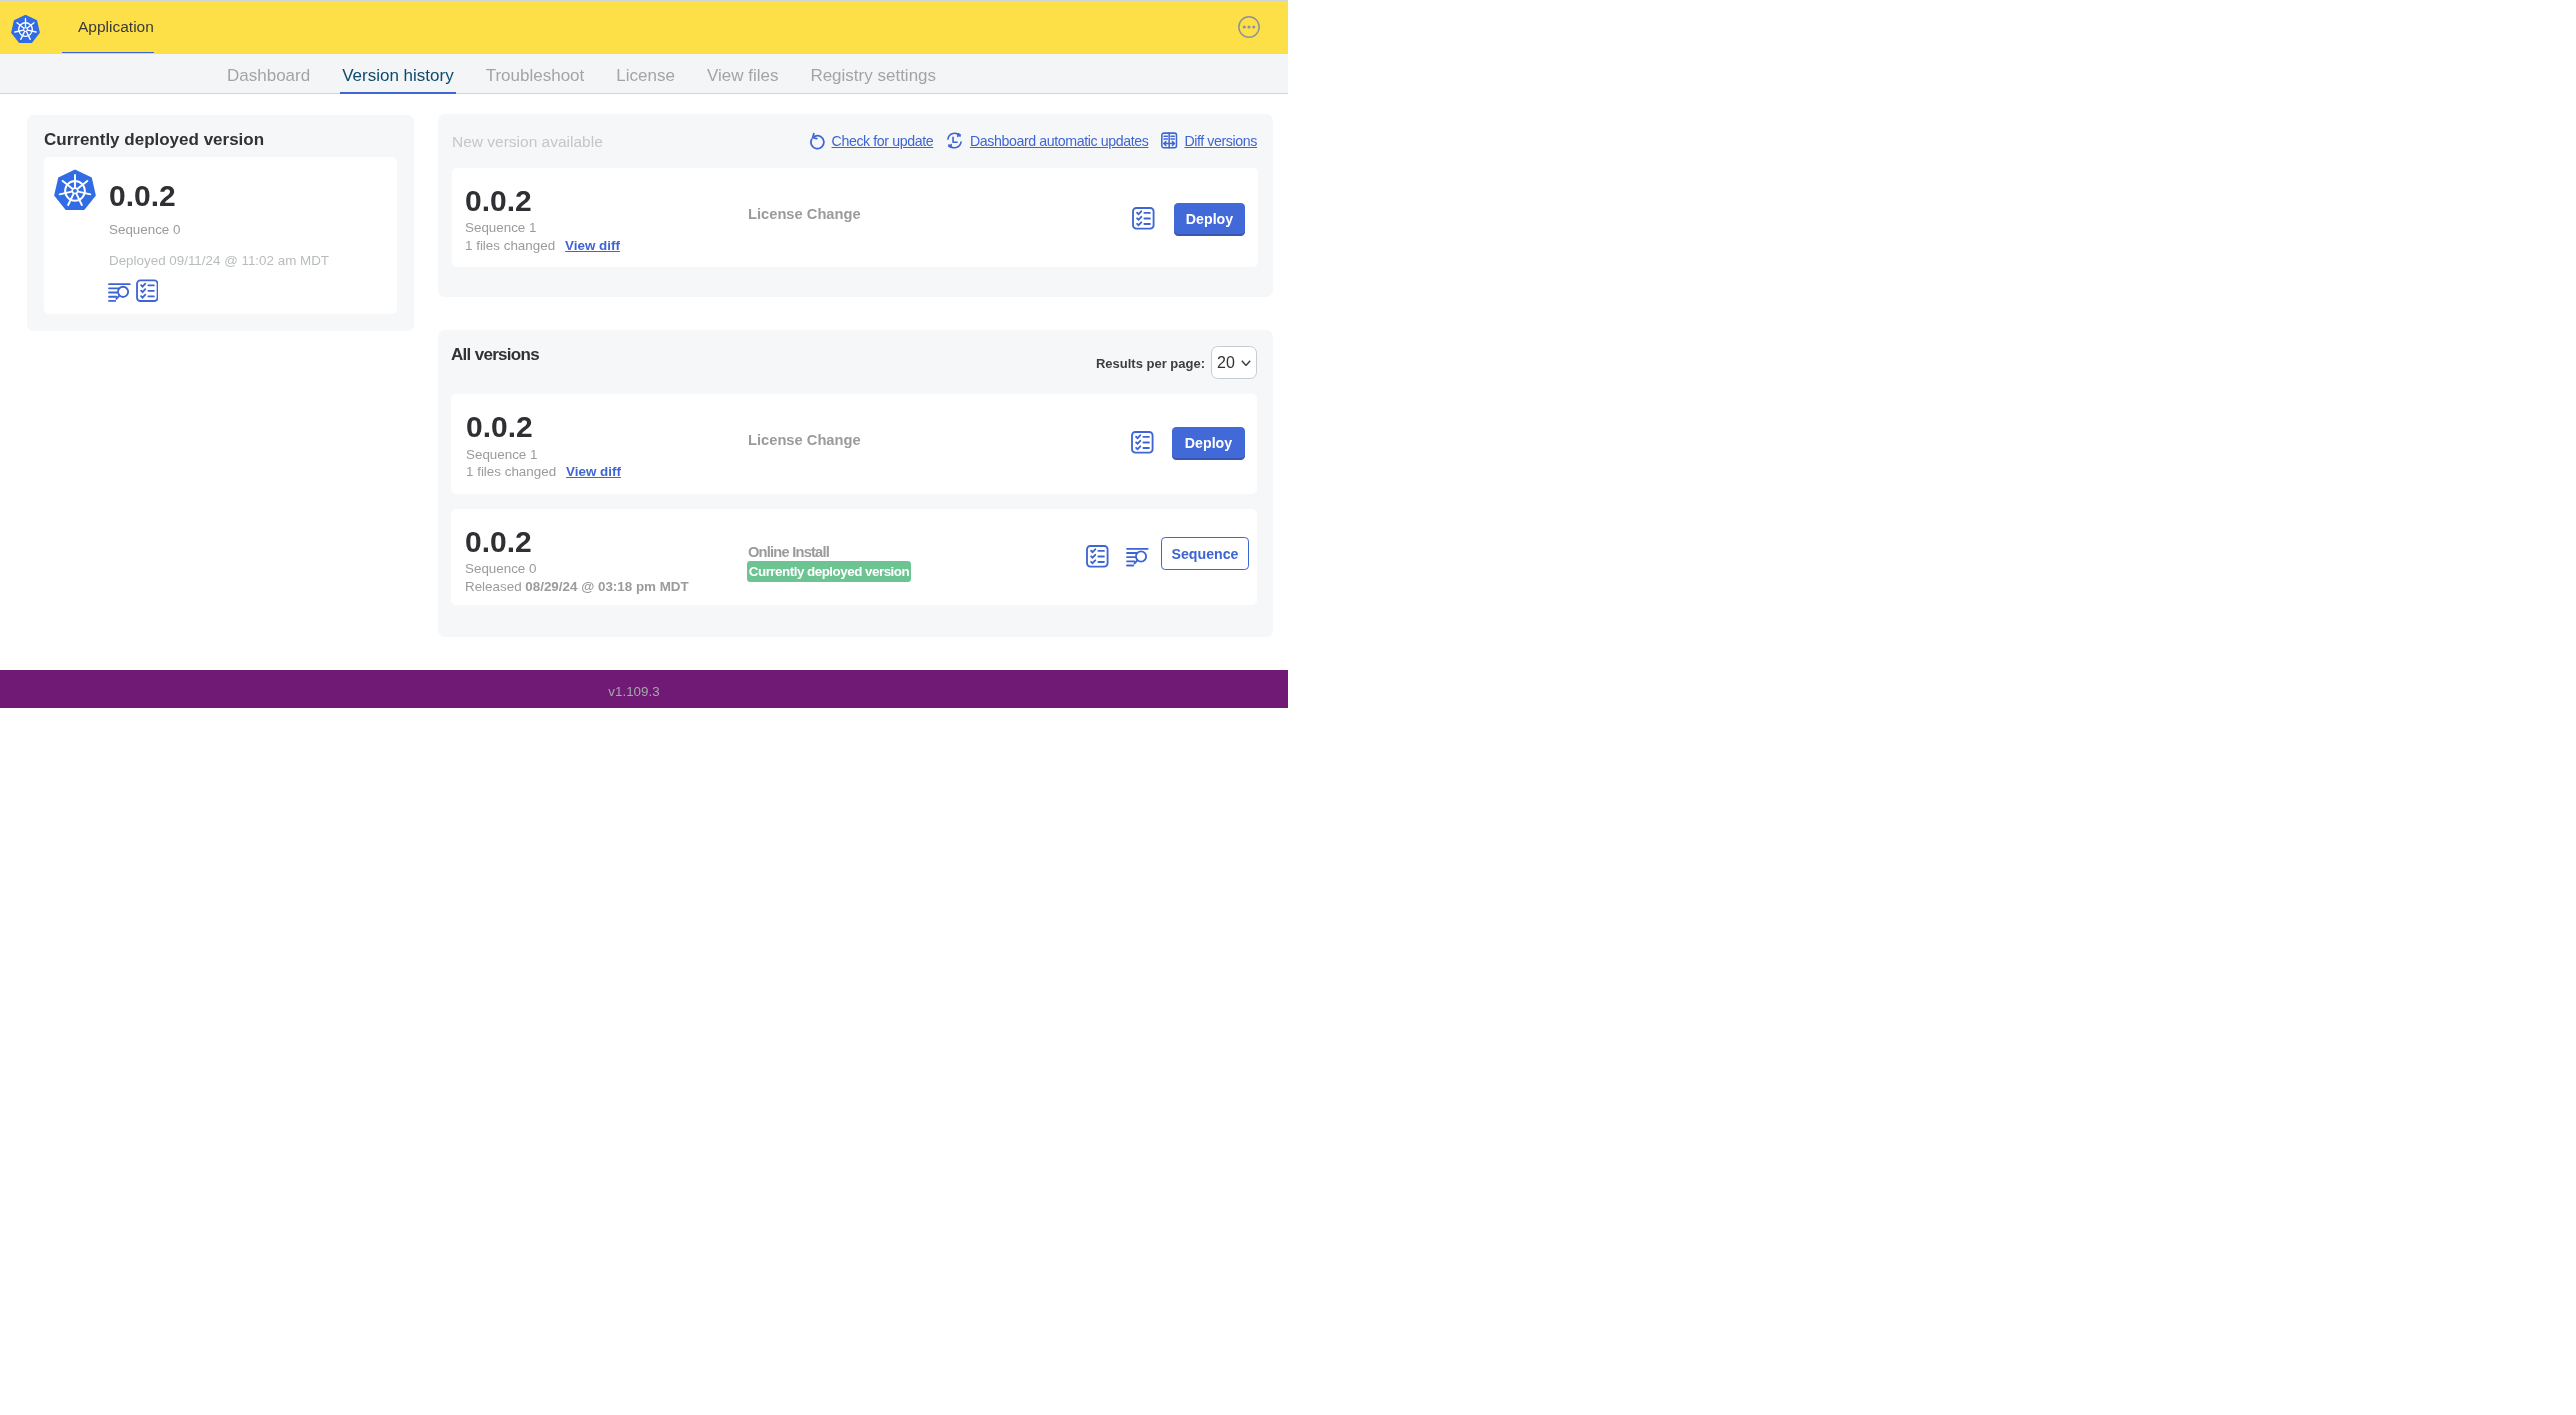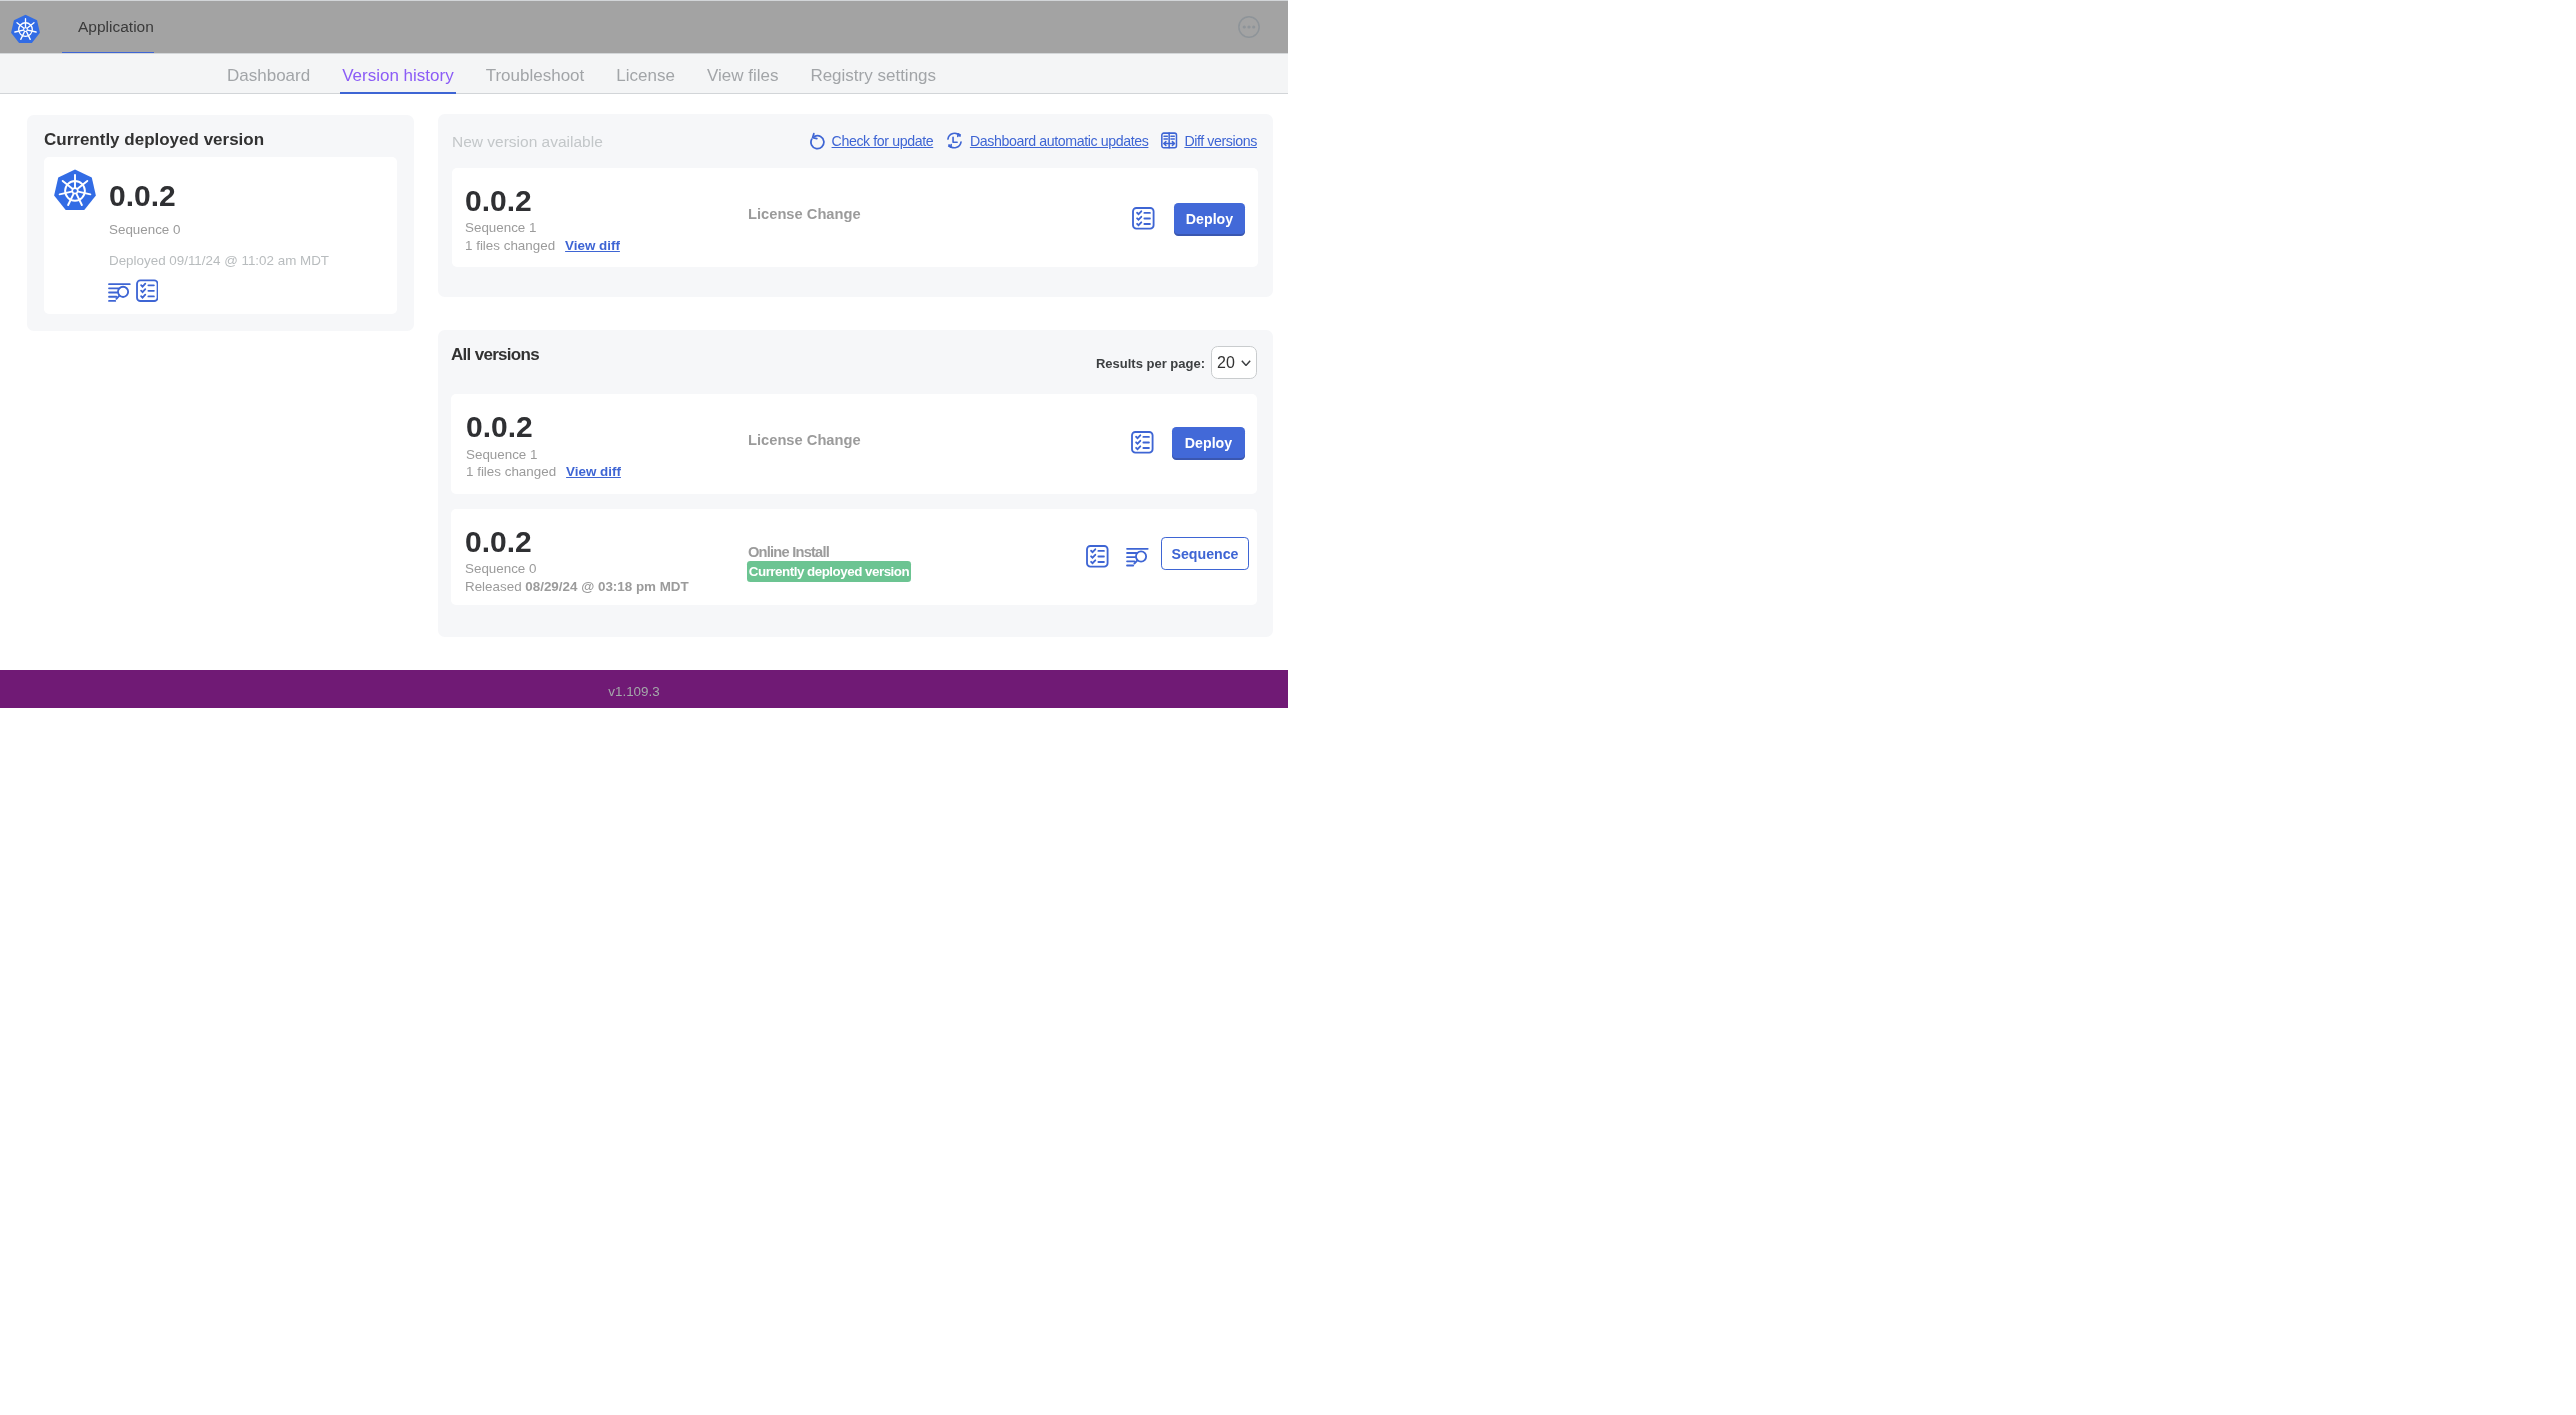--- a/index.html
+++ b/index.html
@@ -9,21 +9,21 @@
     background:#ffffff;
     position:relative;
     overflow:hidden;
     color:#363636;
   }
   .abs { position:absolute; }
 
   
   .header {
     left:0; top:0; width:1288px; height:54px;
-    background:#a3a3a3;
+    background:#fde047;
     border-top:0.8px solid #d2d5d8;
   }
   .k8s-logo { left:11.2px; top:12.6px; width:29px; height:30px; }
   .app-title {
     left:78px; top:18.4px; line-height:1;
     font-size:15.5px; color:#3a3a3a; font-weight:400;
   }
   .app-tab-underline {
     left:62px; top:51px; width:92px; height:2.5px; background:#3e65d4;
   }
@@ -37,21 +37,21 @@
     border-bottom:0.8px solid #d2d5d8;
   }
   .subnav-items {
     position:absolute; left:227px; top:0; height:40px;
     display:flex; align-items:center; gap:32px;
   }
   .subnav-item {
     font-size:17px; color:#a2a5a8; cursor:pointer; position:relative;
     height:40px; display:flex; align-items:center; padding-top:3.8px;
   }
-  .subnav-item.active { color:#8b5cf6; }
+  .subnav-item.active { color:#0c4a6e; }
   .subnav-item.active:after {
     content:""; position:absolute; left:-2.5px; right:-2.5px; bottom:0; height:2.5px;
     background:#3e65d4;
   }
 
   
   .panel { background:#f6f7f9; border-radius:6.7px; }
   .card { background:#ffffff; border-radius:5px; }
 
   .left-panel { left:27px; top:115px; width:387px; height:216px; }

